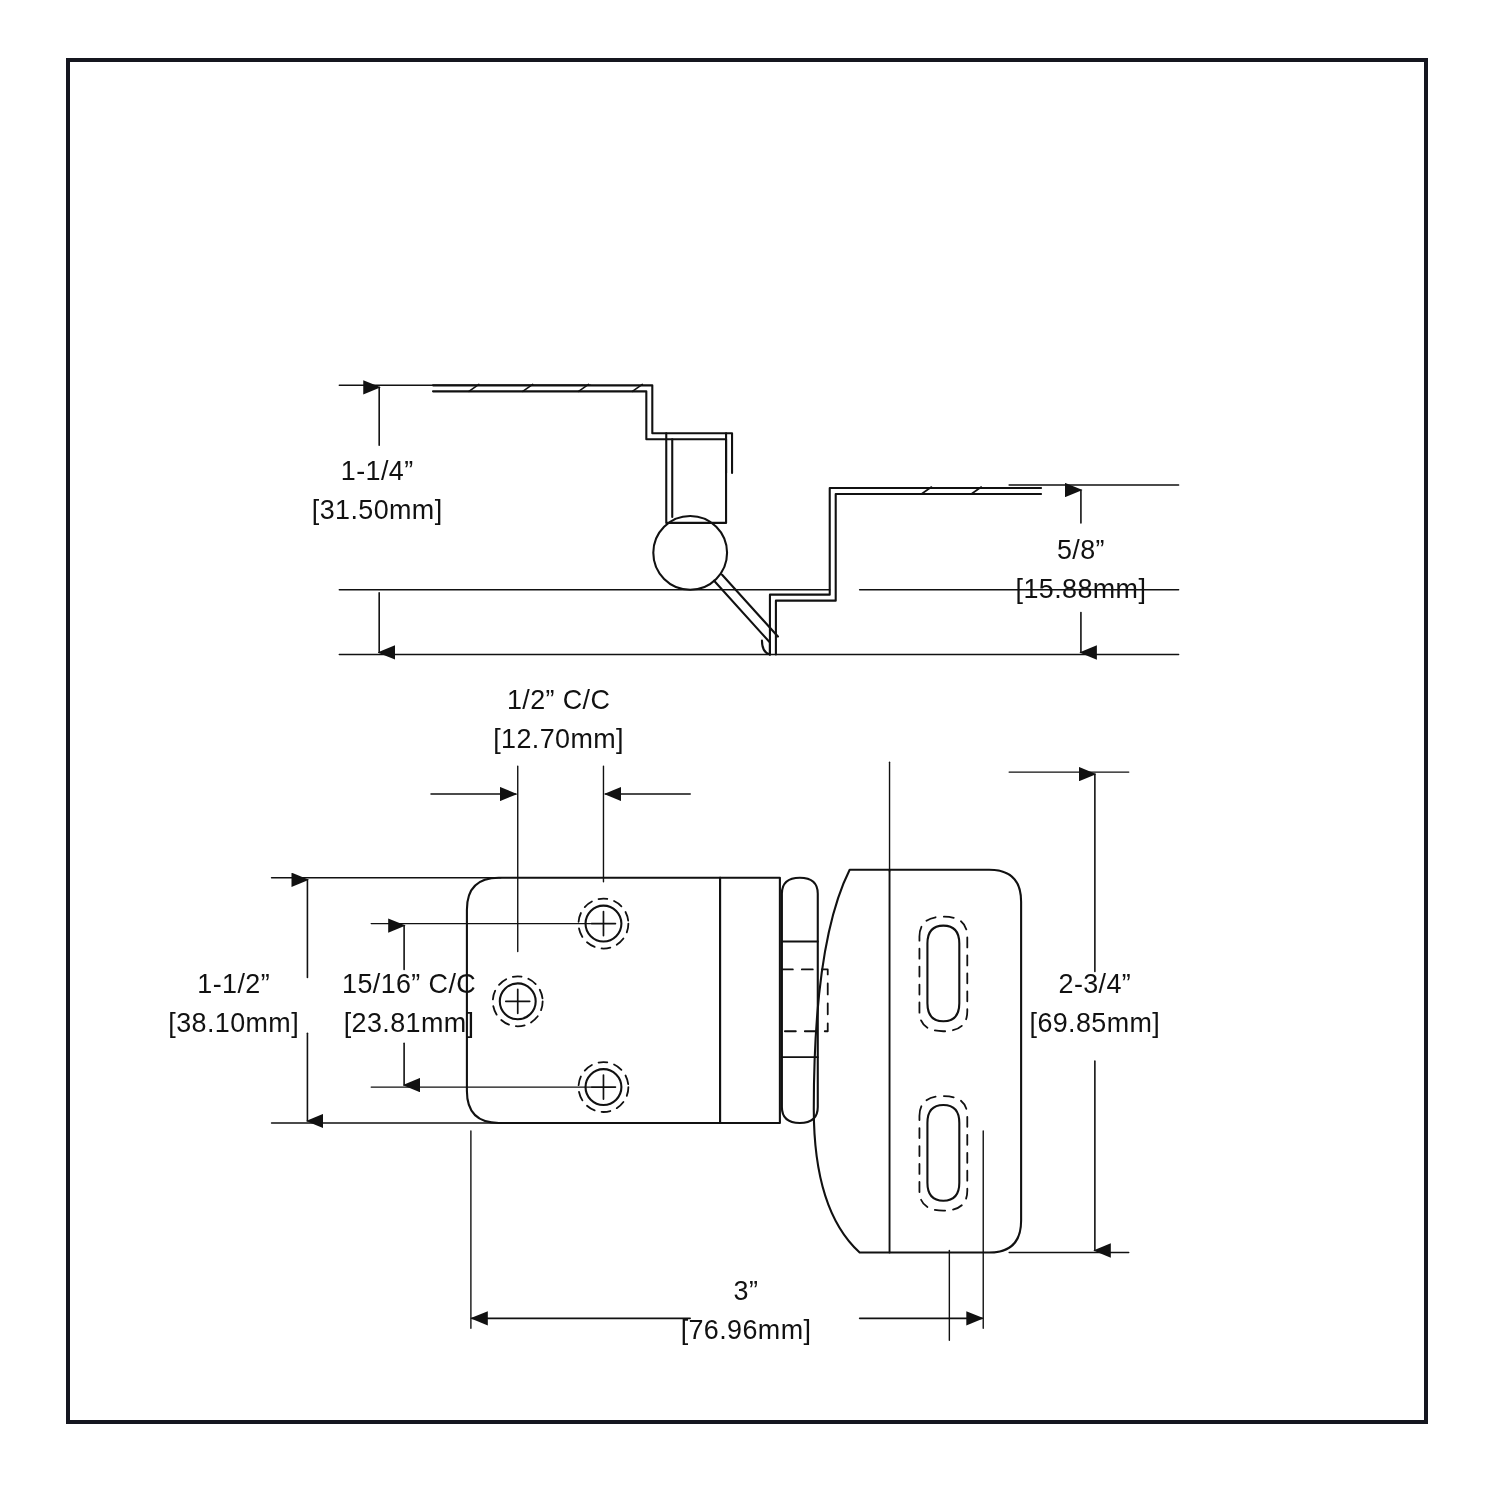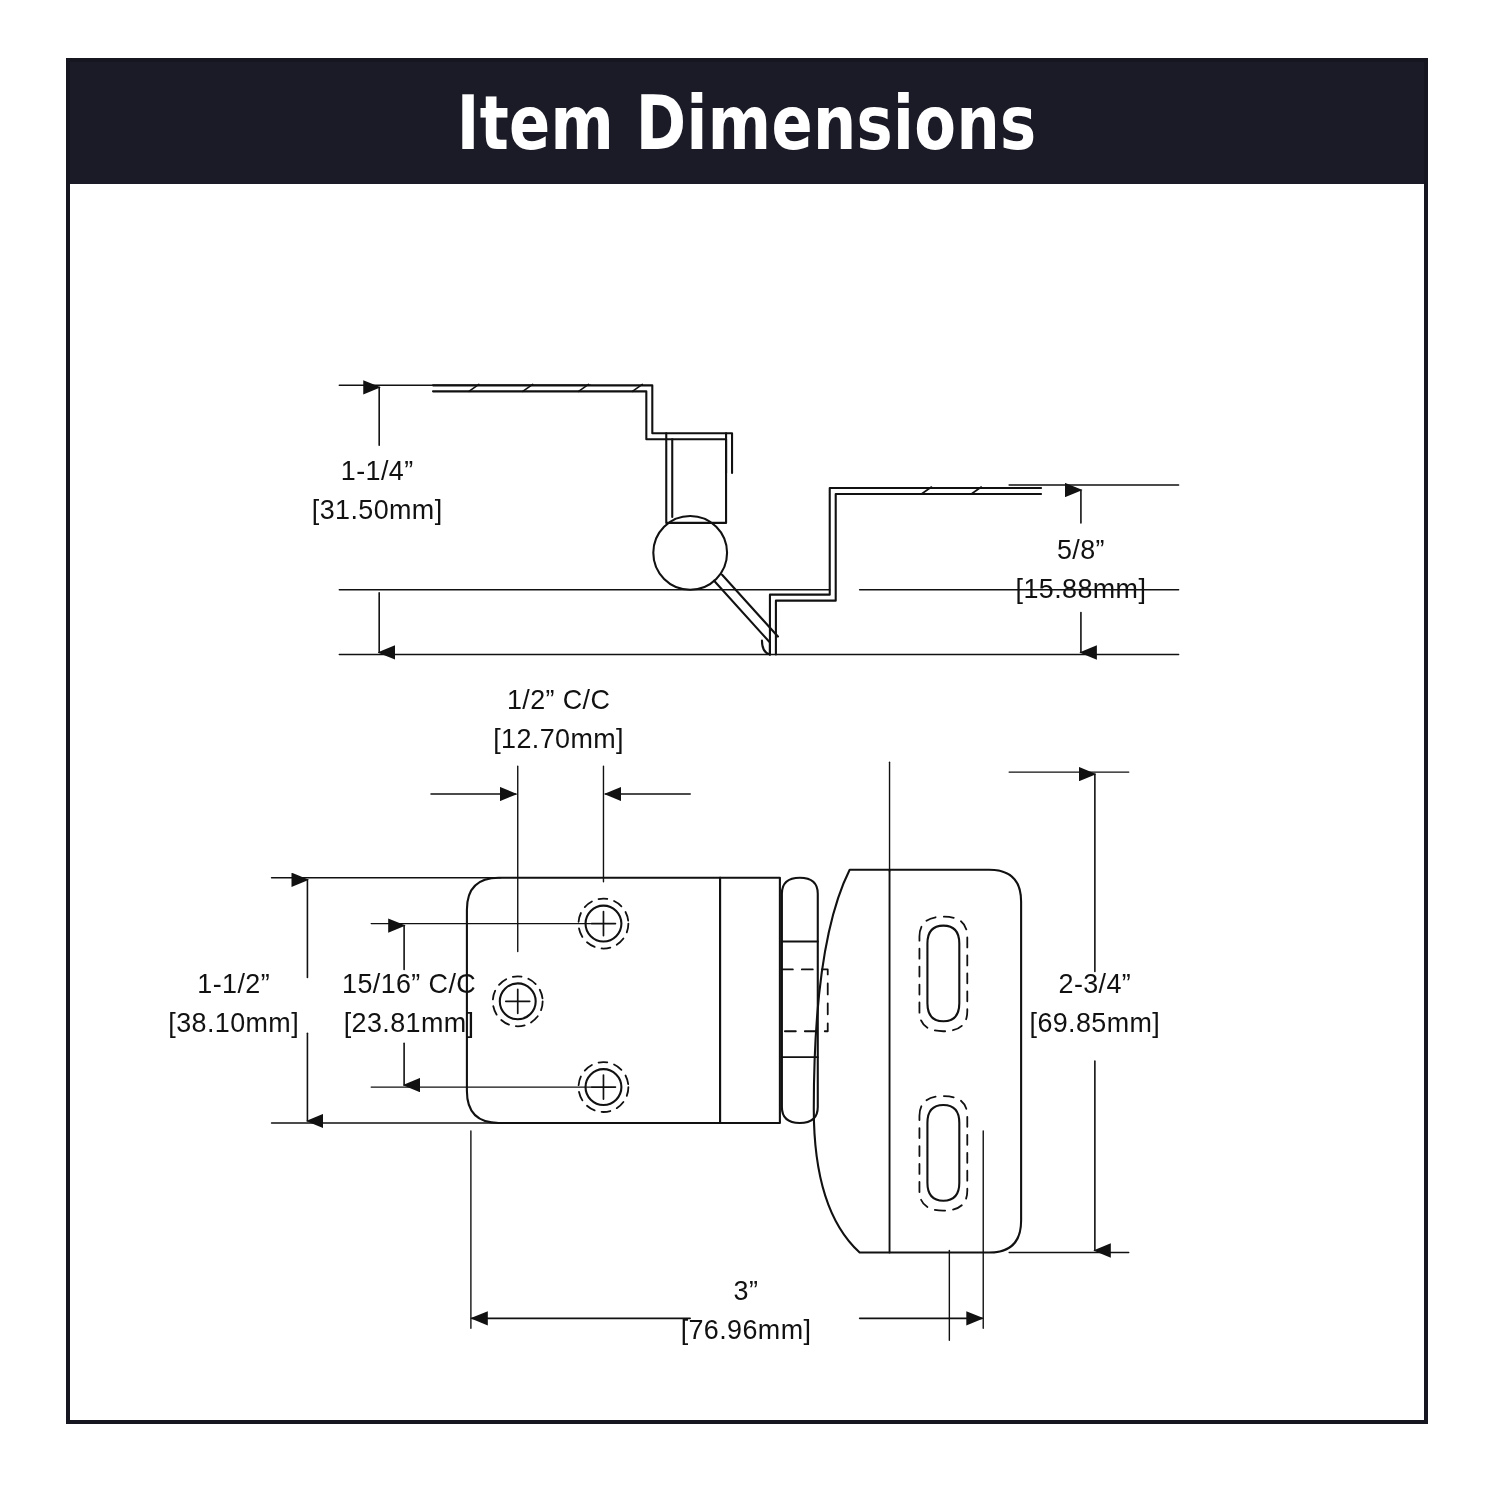--- a/index.html
+++ b/index.html
@@ -73,23 +73,20 @@
     fill: #111111;
     letter-spacing: 0.4px;
   }
 </style>
 </head>
 <body>
 
 <div id="page">
   <div id="frame">
 
-    <div id="banner">
-      <div id="banner-title">Item Dimensions</div>
-    </div>
 
     <div id="drawing-area">
       <svg class="dwg" viewBox="0 0 1354 1240" preserveAspectRatio="xMidYMid meet">
         <defs>
           <marker id="arrUp" markerWidth="9" markerHeight="11" refX="4.5" refY="1" orient="auto">
             <path d="M4.5 0 L9 11 L0 11 Z" fill="#111"></path>
           </marker>
           <marker id="arrDn" markerWidth="9" markerHeight="11" refX="4.5" refY="10" orient="auto">
             <path d="M4.5 11 L0 0 L9 0 Z" fill="#111"></path>
           </marker>

